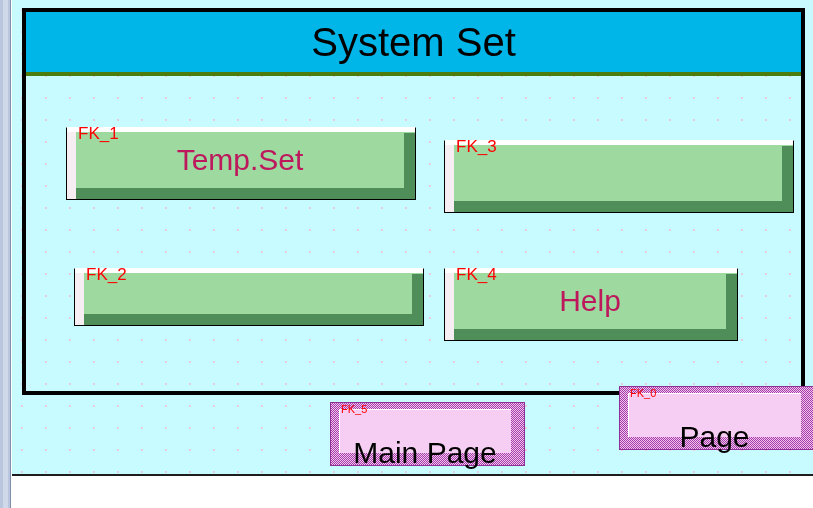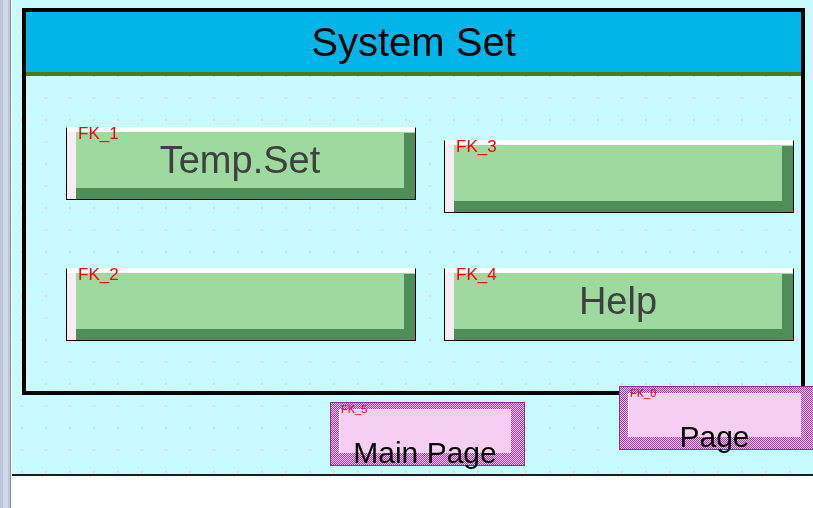--- a/index.html
+++ b/index.html
@@ -140,32 +140,32 @@
     line-height: 12px;
     white-space: nowrap;
     z-index: 4;
   }
   .fkey-btn .fk-label {
     position: absolute;
     left: 9px; right: 11px; top: 4px; bottom: 11px;
     display: flex;
     align-items: center;
     justify-content: center;
-    font-size: 38px;
-    color: #404040;
+    font-size: 30px;
+    color: #be185d;
     white-space: nowrap;
     z-index: 3;
     border-radius: 15px;
   }
 
   
   #btn-fk1 { left: 40px;  top: 115px; width: 350px; height: 73px; }
-  #btn-fk2 { left: 40px;  top: 256px; width: 350px; height: 73px; text-align: right; }
+  #btn-fk2 { left: 48px;  top: 256px; width: 350px; height: 58px; text-align: right; }
   #btn-fk3 { left: 418px; top: 128px; width: 350px; height: 73px; }
-  #btn-fk4 { left: 418px; top: 256px; width: 350px; height: 73px; }
+  #btn-fk4 { left: 418px; top: 256px; width: 294px; height: 73px; }
 
   
   .navkey-btn {
     position: absolute;
     box-sizing: border-box;
     cursor: pointer;
     
     background-color: #f4c4ef;
     background-image:
       linear-gradient(45deg, #a23ca8 25%, transparent 25%, transparent 75%, #a23ca8 75%),

